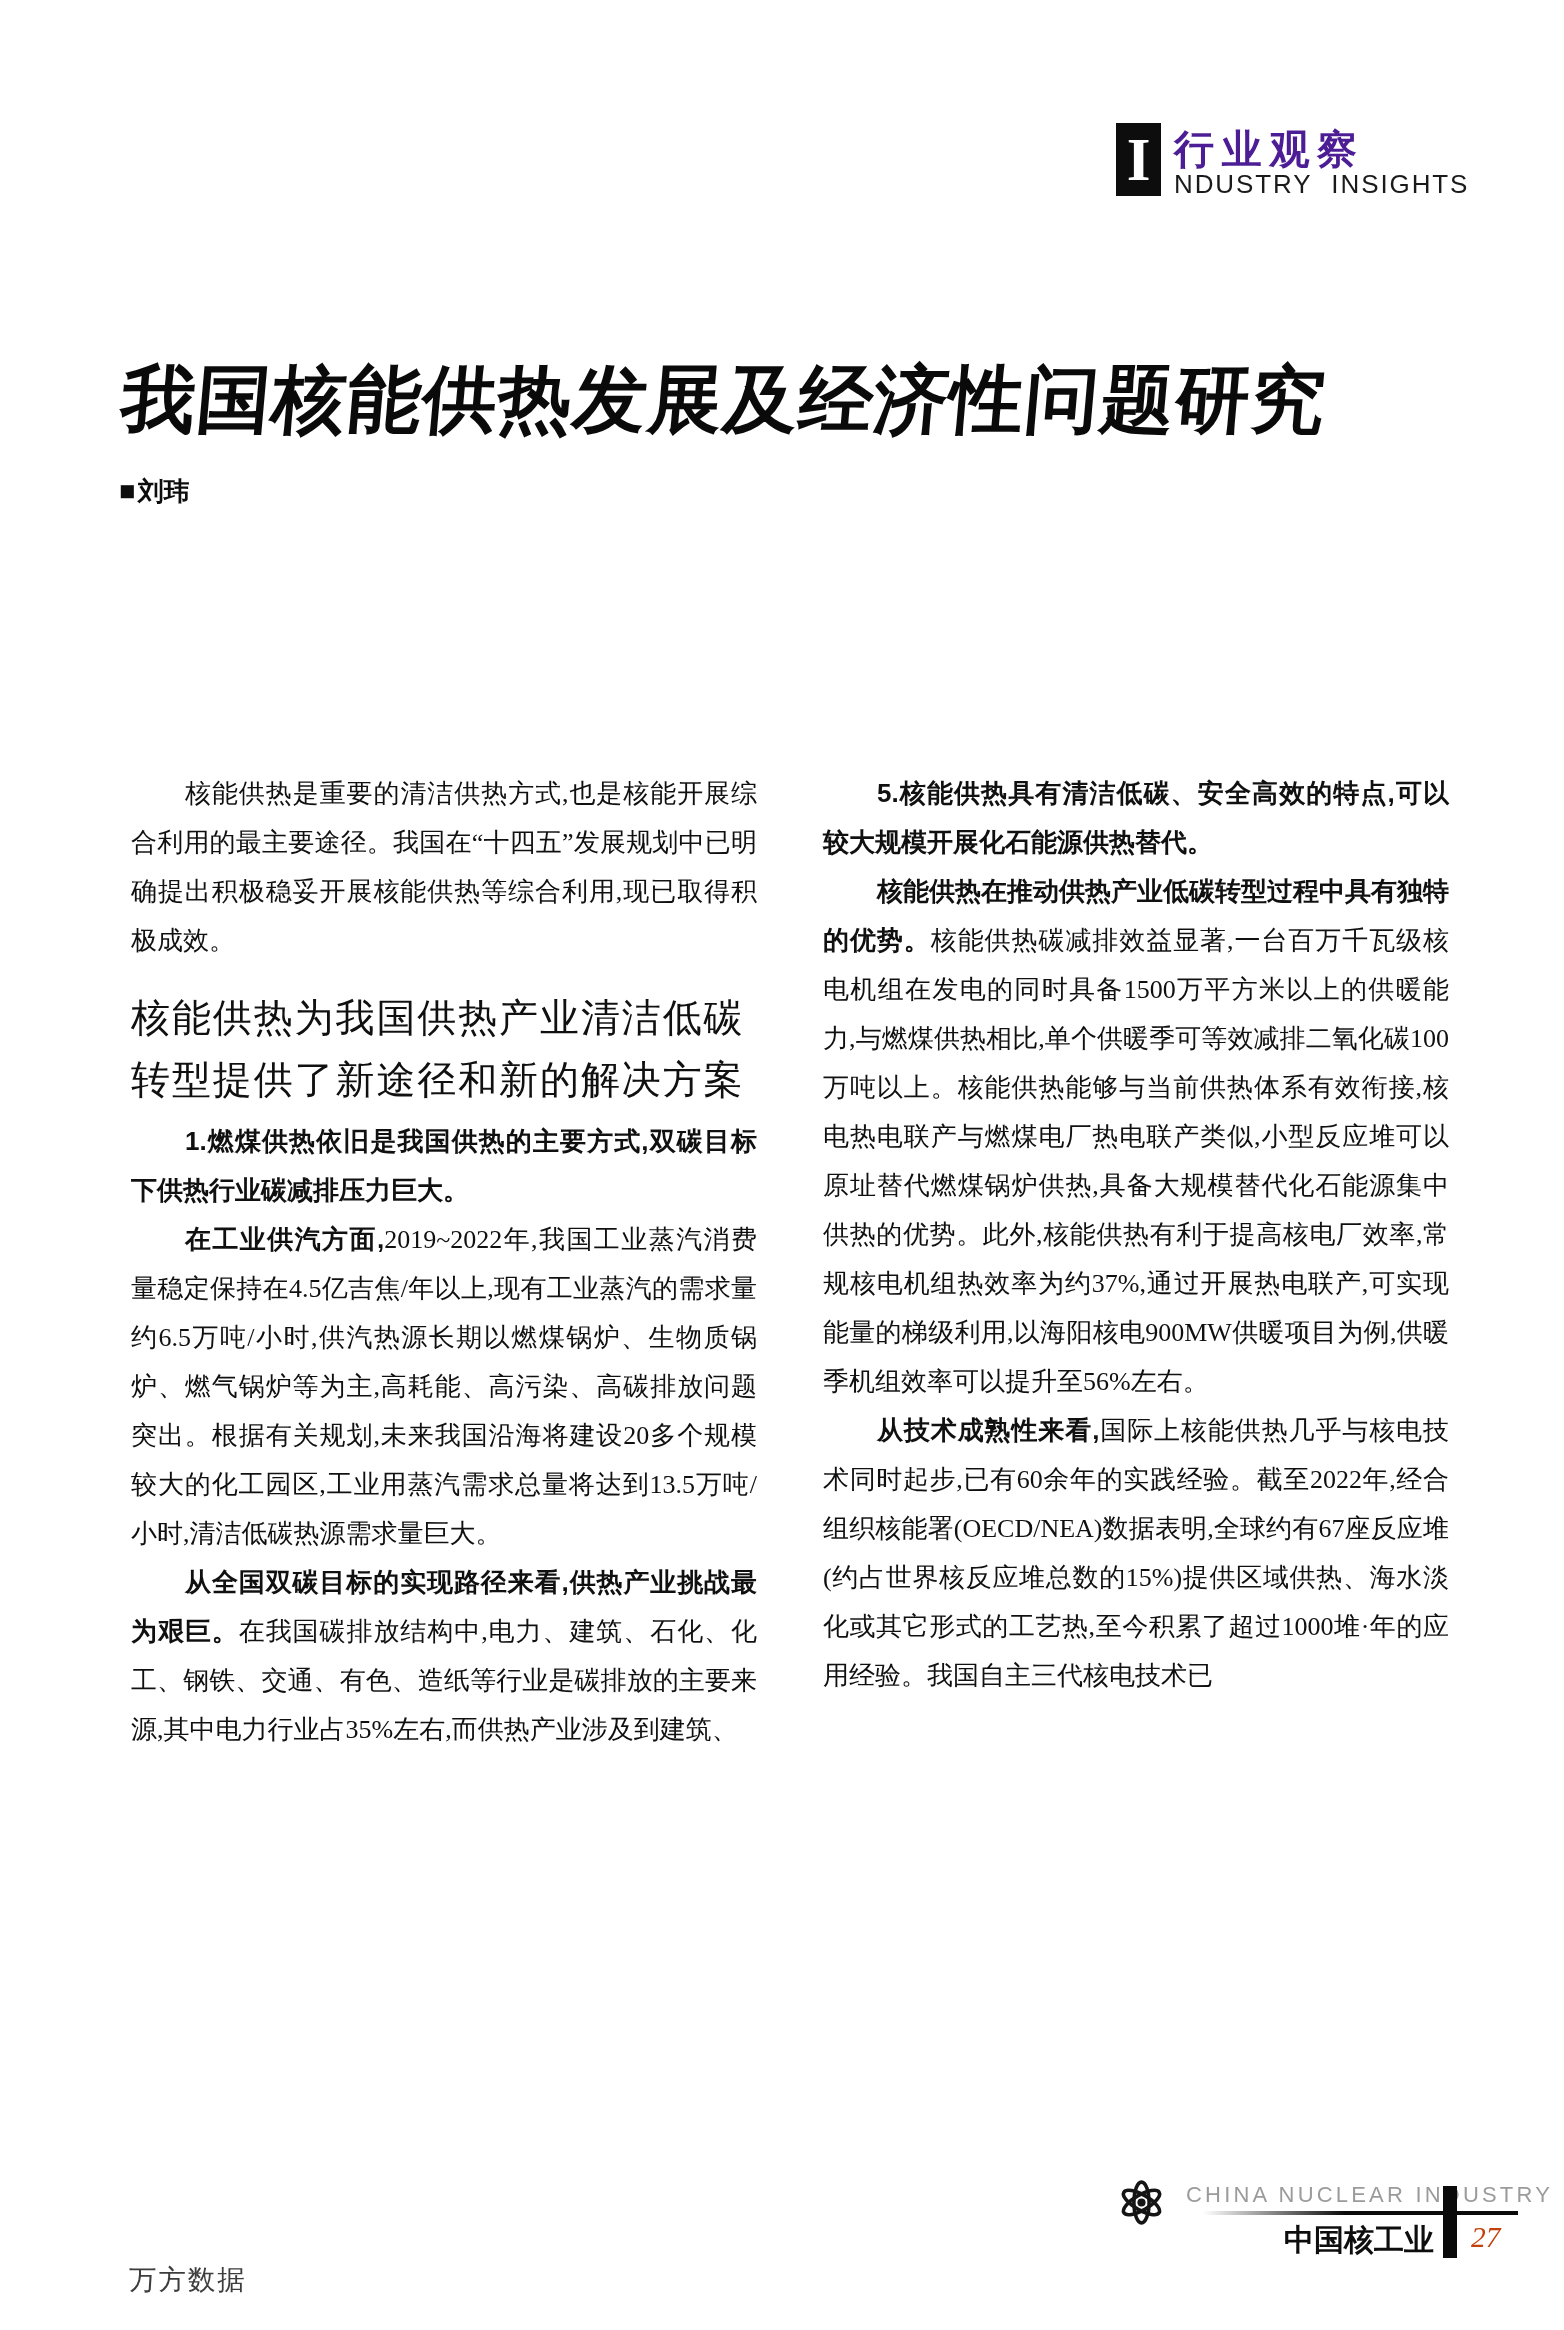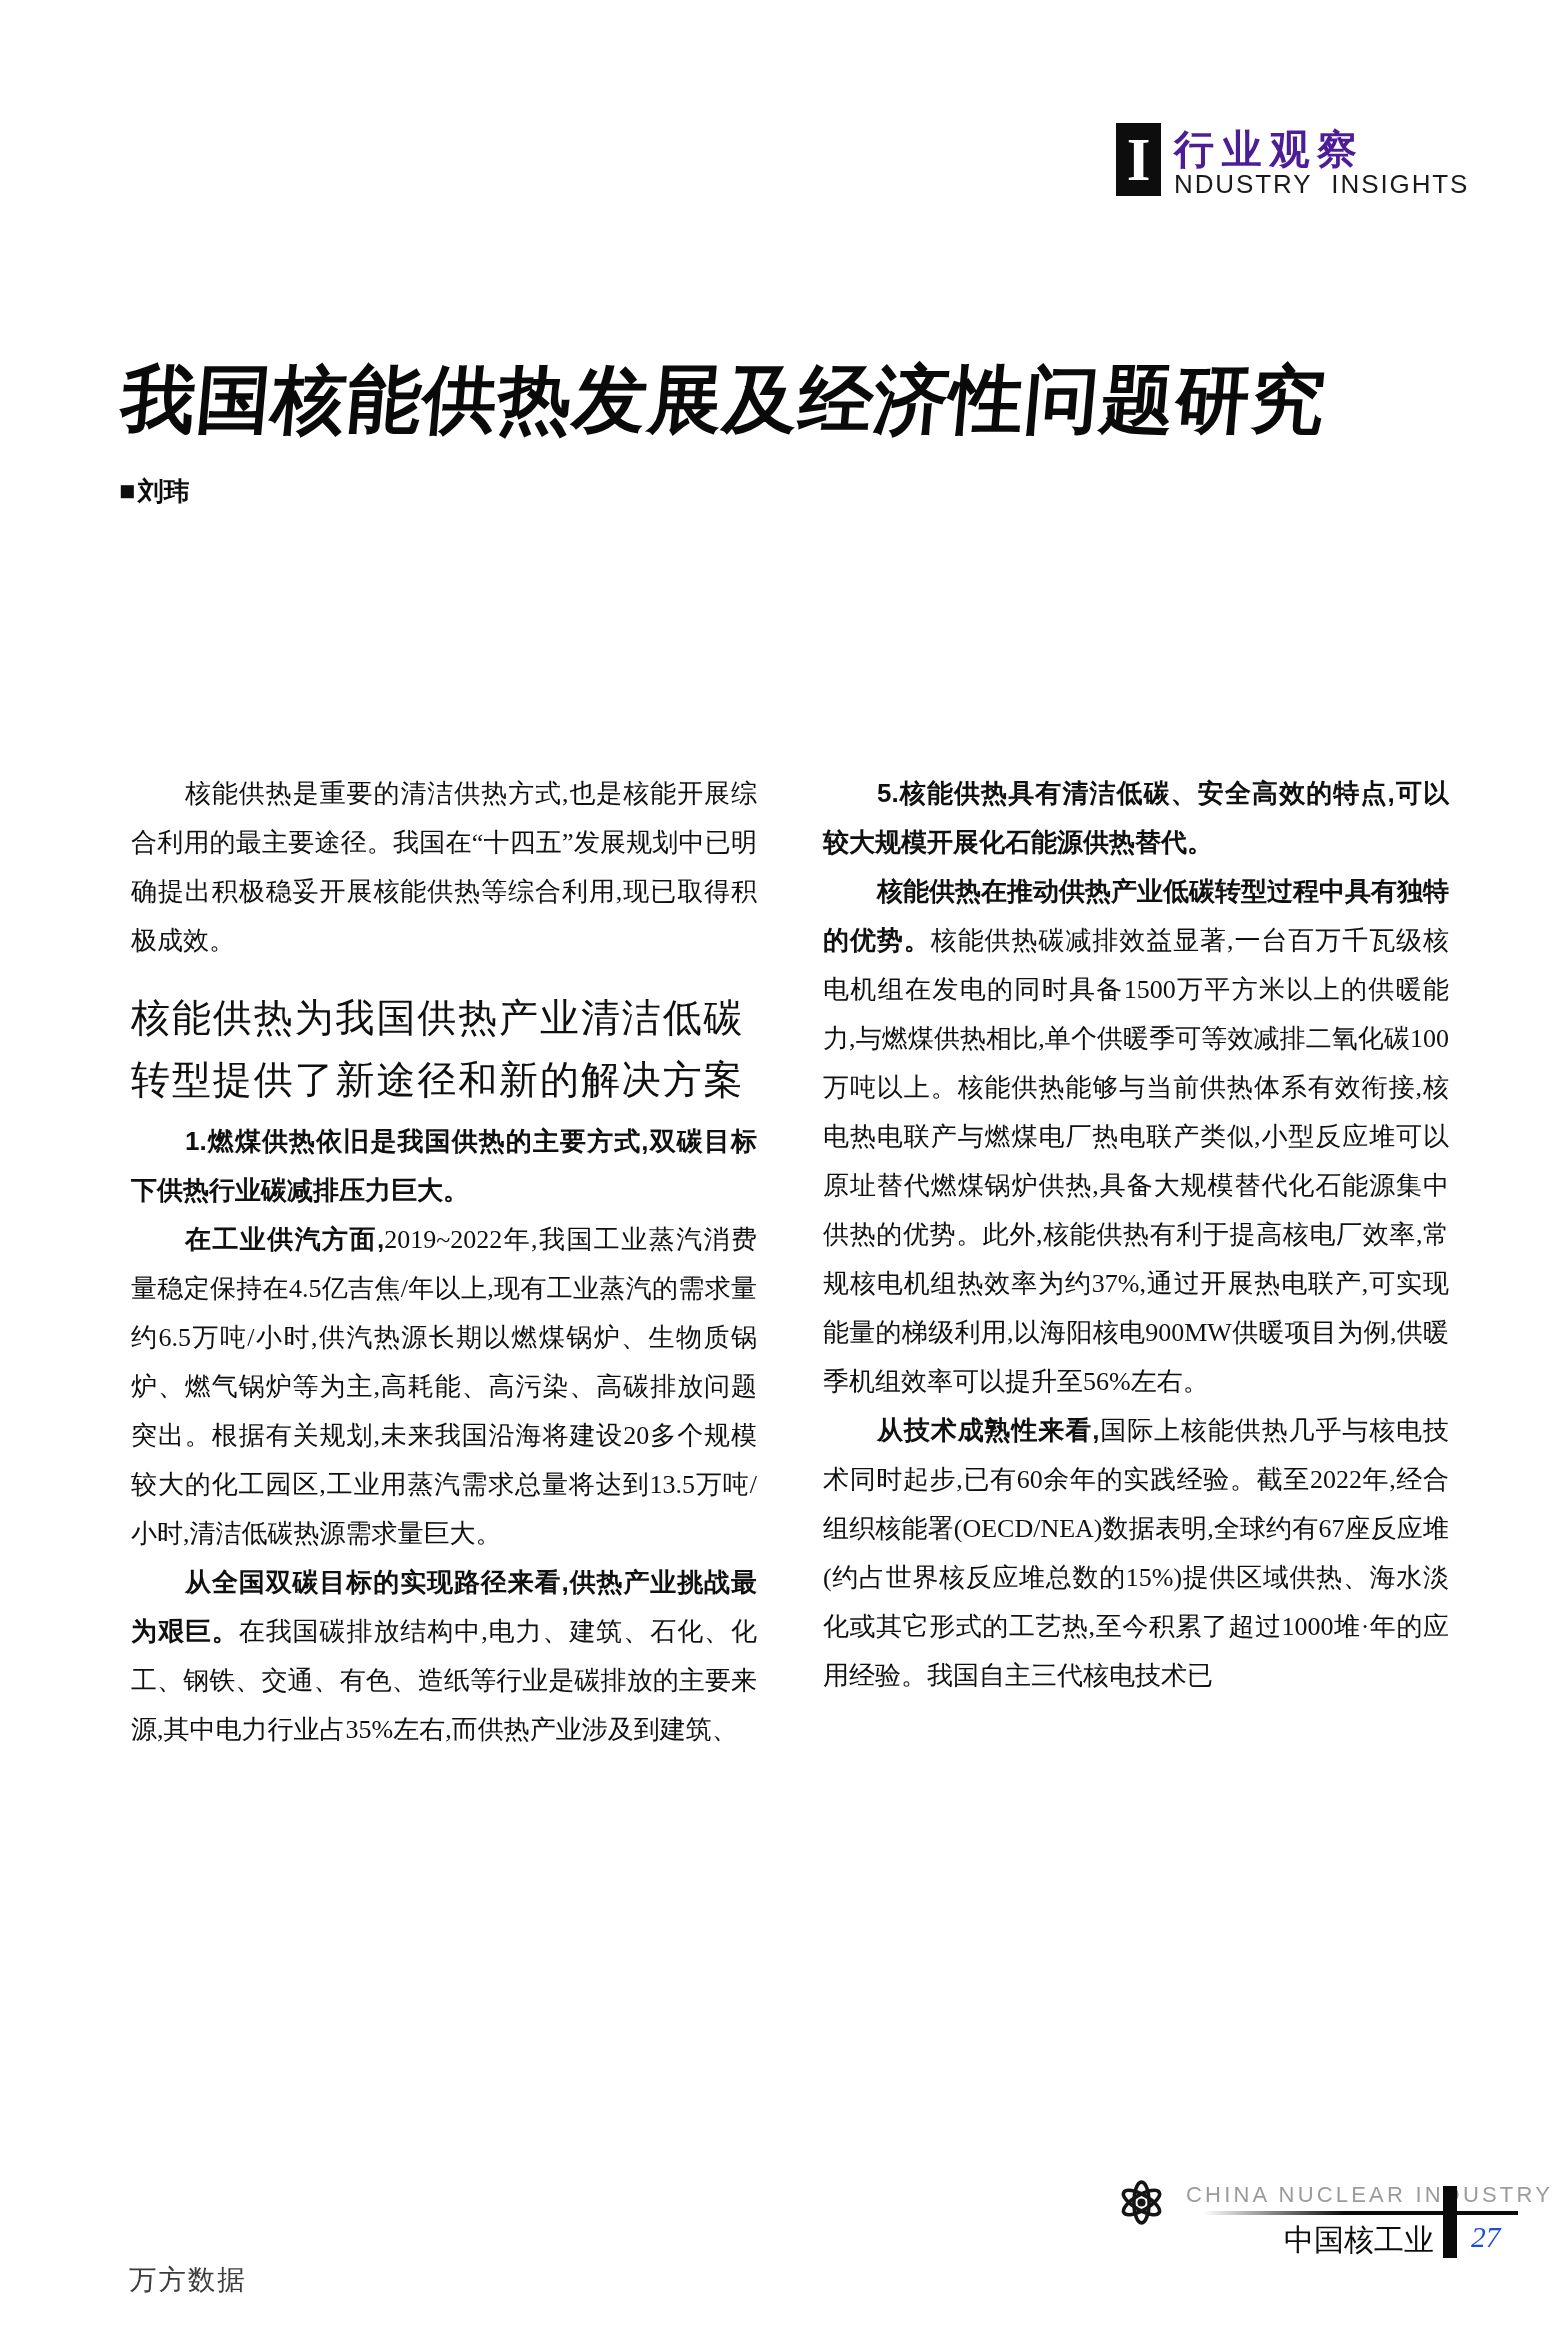--- a/index.html
+++ b/index.html
@@ -84,27 +84,27 @@
     background: linear-gradient(to right, rgba(0,0,0,0), #0a0a0a 45%);
   }
   .ft-bar {
     position: absolute; left: 1443px; top: 2186px;
     width: 14px; height: 72px; background: #0a0a0a;
   }
   .ft-cn {
     position: absolute; left: 1217px; top: 2220px; width: 217px;
     text-align: right;
     font-family: "Liberation Sans", sans-serif;
-    font-weight: 400; font-size: 30px; color: #0d0d0d;
+    font-weight: 700; font-size: 30px; color: #0d0d0d;
     white-space: nowrap;
   }
   .ft-num {
     position: absolute; left: 1471px; top: 2221px;
     font-family: "Liberation Serif", serif; font-style: italic;
-    font-size: 29.5px; color: #1d4ed8;
+    font-size: 29.5px; color: #c2410c;
   }
   .watermark {
     position: absolute; left: 129px; top: 2262px;
     font-family: Liberation Sans, sans-serif;
     font-size: 27.5px; color: #3d3d3d; letter-spacing: 1.9px;
   }
 </style>
 </head>
 <body>
 

